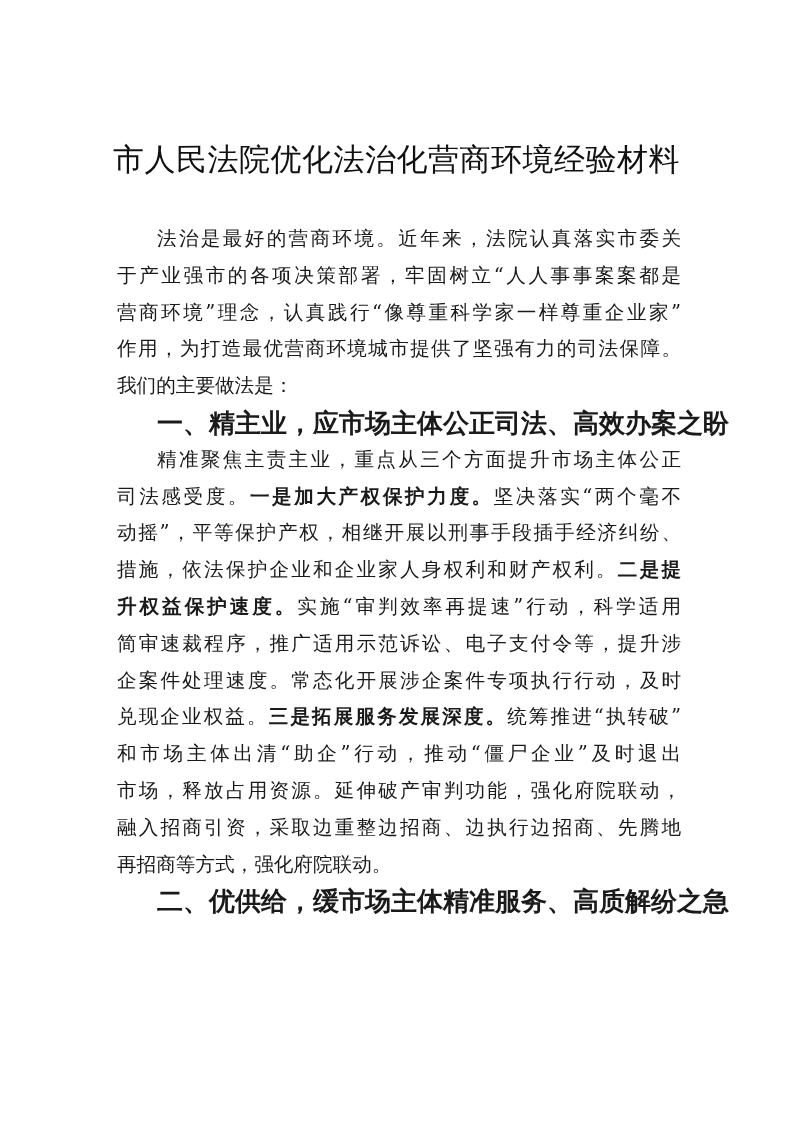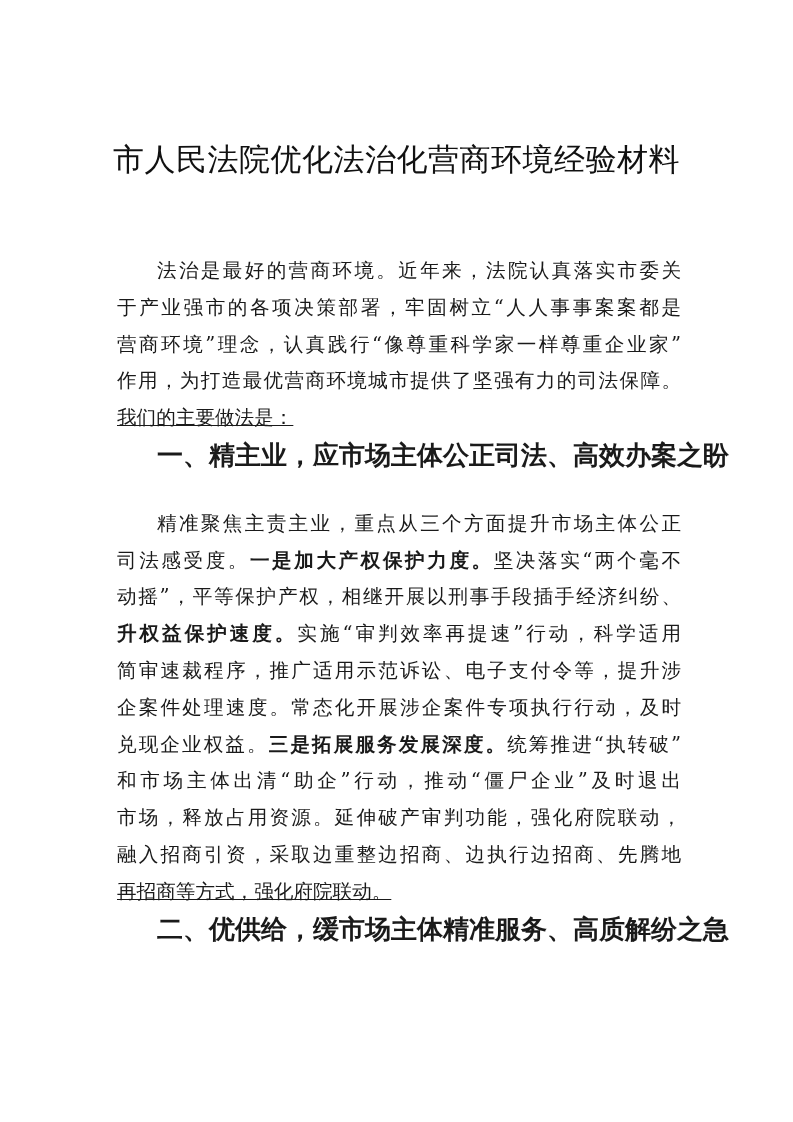--- a/index.html
+++ b/index.html
@@ -9,22 +9,22 @@
     position: absolute; left: 0; width: 793px; top: 139px; text-align: center;
     font-family: "DejaVu Serif", "Liberation Serif", serif; font-size: 31px; line-height: 40px;
     letter-spacing: 0.5px; color: #111;
   }
   .body {
     position: absolute; left: 117px; top: 221px; width: 564px;
     font-family: "DejaVu Serif", "Liberation Serif", serif; font-size: 19.6px; line-height: 36.8px;
     color: #1a1a1a;
   }
   .line { display: block; white-space: nowrap; height: 36.8px; text-align: justify; text-align-last: justify; }
-  .line.last { text-align: center; text-align-last: left; text-decoration: underline; }
-  .indent { padding-left: 40px; margin-top: 32px; }
+  .line.last { text-align: center; text-align-last: left; }
+  .indent { padding-left: 40px; }
   .heading {
     font-family: "DejaVu Sans", "Liberation Sans", sans-serif; font-weight: bold;
     font-size: 26px; padding-left: 40px; text-align: left; text-align-last: left;
   }
   .b { font-family: "DejaVu Sans", "Liberation Sans", sans-serif; font-weight: bold; margin-top: 25px; }
 </style>
 </head>
 <body>
 
 <div class="page">
@@ -35,20 +35,21 @@
     <span class="line">于产业强市的各项决策部署，牢固树立“人人事事案案都是</span>
     <span class="line">营商环境”理念，认真践行“像尊重科学家一样尊重企业家”</span>
     <span class="line">作用，为打造最优营商环境城市提供了坚强有力的司法保障。</span>
     <span class="line last">我们的主要做法是：</span>
 
     <span class="line heading">一、精主业，应市场主体公正司法、高效办案之盼</span>
 
     <span class="line indent">精准聚焦主责主业，重点从三个方面提升市场主体公正</span>
     <span class="line"><span>司法感受度。</span><span class="b">一是加大产权保护力度。</span><span>坚决落实“两个毫不</span></span>
     <span class="line">动摇”，平等保护产权，相继开展以刑事手段插手经济纠纷、</span>
+    <span class="line"><span>措施，依法保护企业和企业家人身权利和财产权利。</span><span class="b">二是提</span></span>
     <span class="line"><span class="b">升权益保护速度。</span><span>实施“审判效率再提速”行动，科学适用</span></span>
     <span class="line">简审速裁程序，推广适用示范诉讼、电子支付令等，提升涉</span>
     <span class="line">企案件处理速度。常态化开展涉企案件专项执行行动，及时</span>
     <span class="line"><span>兑现企业权益。</span><span class="b">三是拓展服务发展深度。</span><span>统筹推进“执转破”</span></span>
     <span class="line">和市场主体出清“助企”行动，推动“僵尸企业”及时退出</span>
     <span class="line">市场，释放占用资源。延伸破产审判功能，强化府院联动，</span>
     <span class="line">融入招商引资，采取边重整边招商、边执行边招商、先腾地</span>
     <span class="line last">再招商等方式，强化府院联动。</span>
 
     <span class="line heading">二、优供给，缓市场主体精准服务、高质解纷之急</span>

